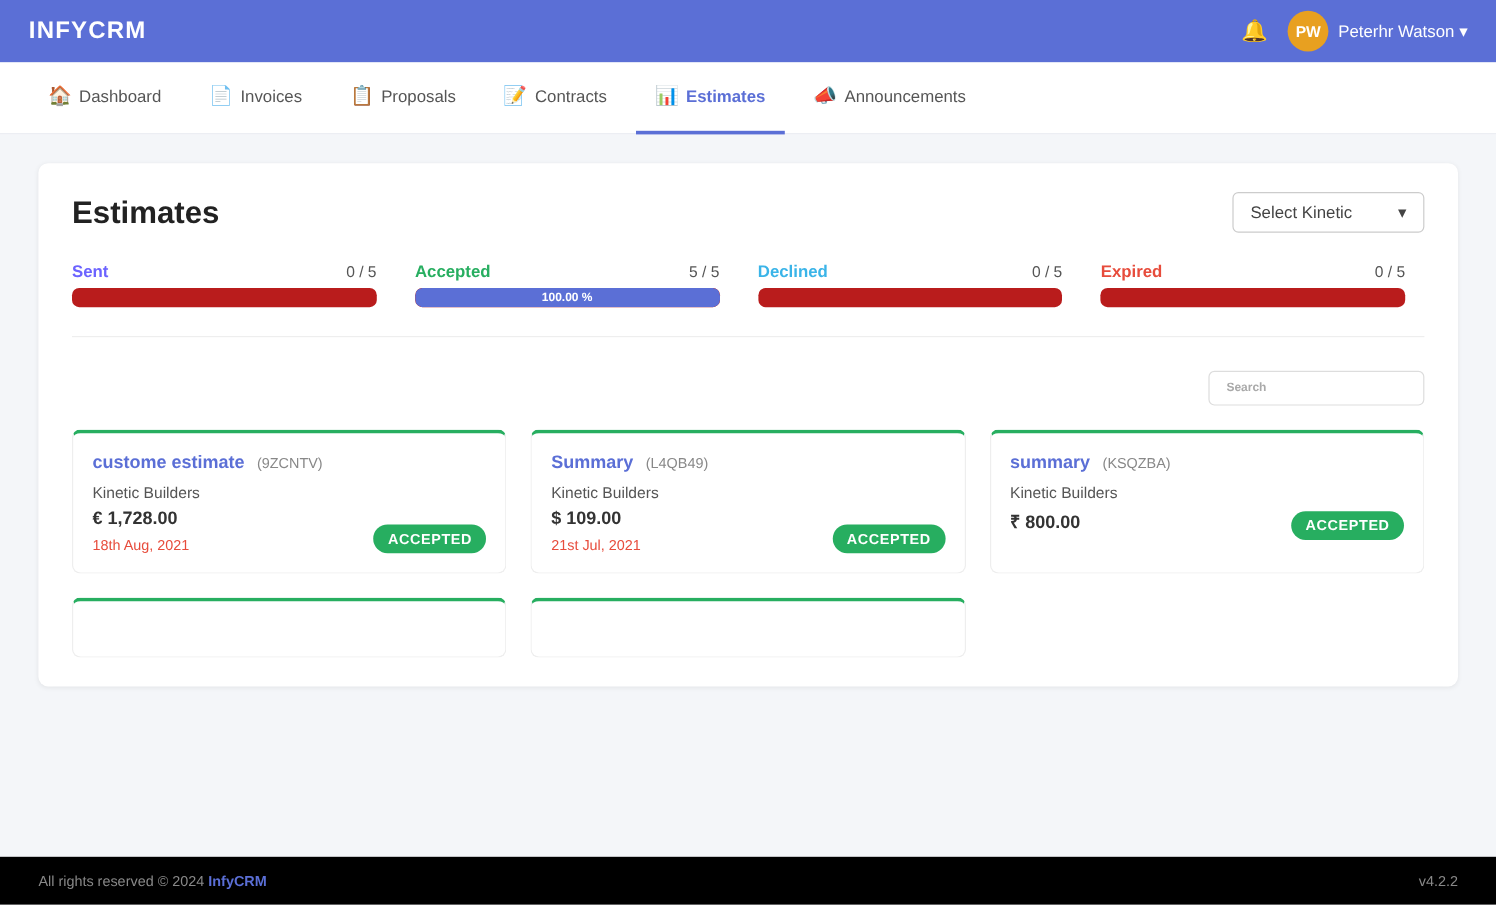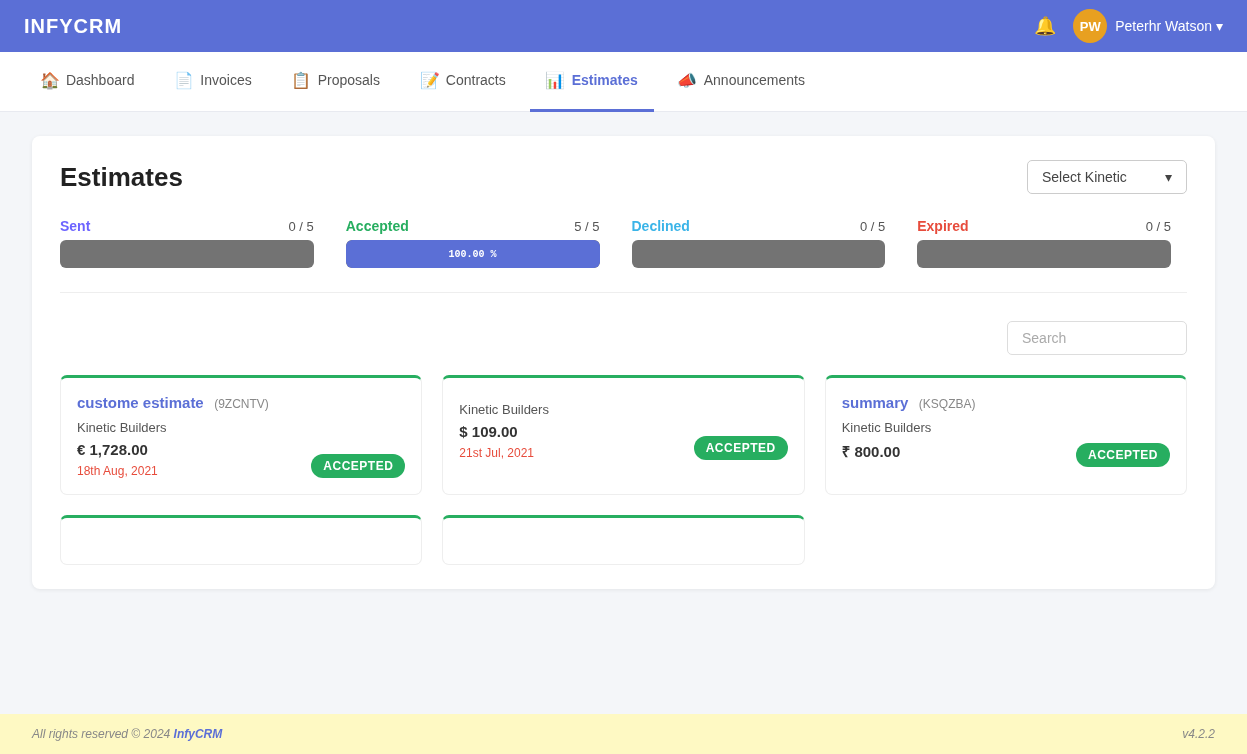--- a/index.html
+++ b/index.html
@@ -148,26 +148,25 @@
     .stat-label {
       font-weight: 700;
       font-size: 14px;
     }
     .stat-label.sent { color: #6c63ff; }
     .stat-label.accepted { color: #27ae60; }
     .stat-label.declined { color: #3ab4e8; }
     .stat-label.expired { color: #e74c3c; }
     .stat-count { font-size: 13px; color: #555; }
     .stat-bar-bg {
-      height: 28px;
-      background: #737373;
+      height: 16px;
+      background: #b91c1c;
       border-radius: 6px;
       overflow: hidden;
       margin-top: 4px;
-      font-family: Liberation Mono, monospace;
     }
     .stat-bar-fill {
       height: 100%;
       border-radius: 6px;
       display: flex;
       align-items: center;
       justify-content: center;
       font-size: 10px;
       color: white;
       font-weight: 600;
@@ -180,24 +179,25 @@
     
     .search-row {
       display: flex;
       justify-content: flex-end;
       margin-bottom: 20px;
     }
     .search-input {
       border: 1px solid #ddd;
       border-radius: 5px;
       padding: 8px 14px;
-      font-size: 14px;
+      font-size: 10px;
       width: 180px;
       outline: none;
       color: #444;
+      font-weight: bold;
     }
     .search-input::placeholder { color: #aaa; }
 
     
     .cards-grid {
       display: grid;
       grid-template-columns: repeat(3, 1fr);
       gap: 20px;
     }
     .estimate-card {
@@ -269,22 +269,21 @@
 
     
     footer {
       height: 40px;
       display: flex;
       align-items: center;
       justify-content: space-between;
       padding: 0 32px;
       font-size: 12px;
       color: #888;
-      background: #fef9c3;
-      font-style: italic;
+      background: #000000;
     }
     footer span.highlight { color: #5b6fd6; font-weight: 600; }
   </style>
 </head>
 <body>
 
 <header class="header">
   <span class="header-logo">INFYCRM</span>
   <div class="header-right">
     <span class="header-bell">🔔</span>
@@ -399,20 +398,24 @@
               <div class="estimate-card-amount">€ 1,728.00</div>
               <div class="estimate-card-date">18th Aug, 2021</div>
             </div>
             <span class="badge-accepted">ACCEPTED</span>
           </div>
         </div>
       </div>
 
       <div class="estimate-card">
         <div class="estimate-card-body">
+          <div>
+            <span class="estimate-card-title">Summary</span>
+            <span class="estimate-card-code">(<span>L4QB49</span>)</span>
+          </div>
           <div class="estimate-card-company">Kinetic Builders</div>
           <div class="estimate-card-footer">
             <div>
               <div class="estimate-card-amount">$ 109.00</div>
               <div class="estimate-card-date">21st Jul, 2021</div>
             </div>
             <span class="badge-accepted">ACCEPTED</span>
           </div>
         </div>
       </div>

